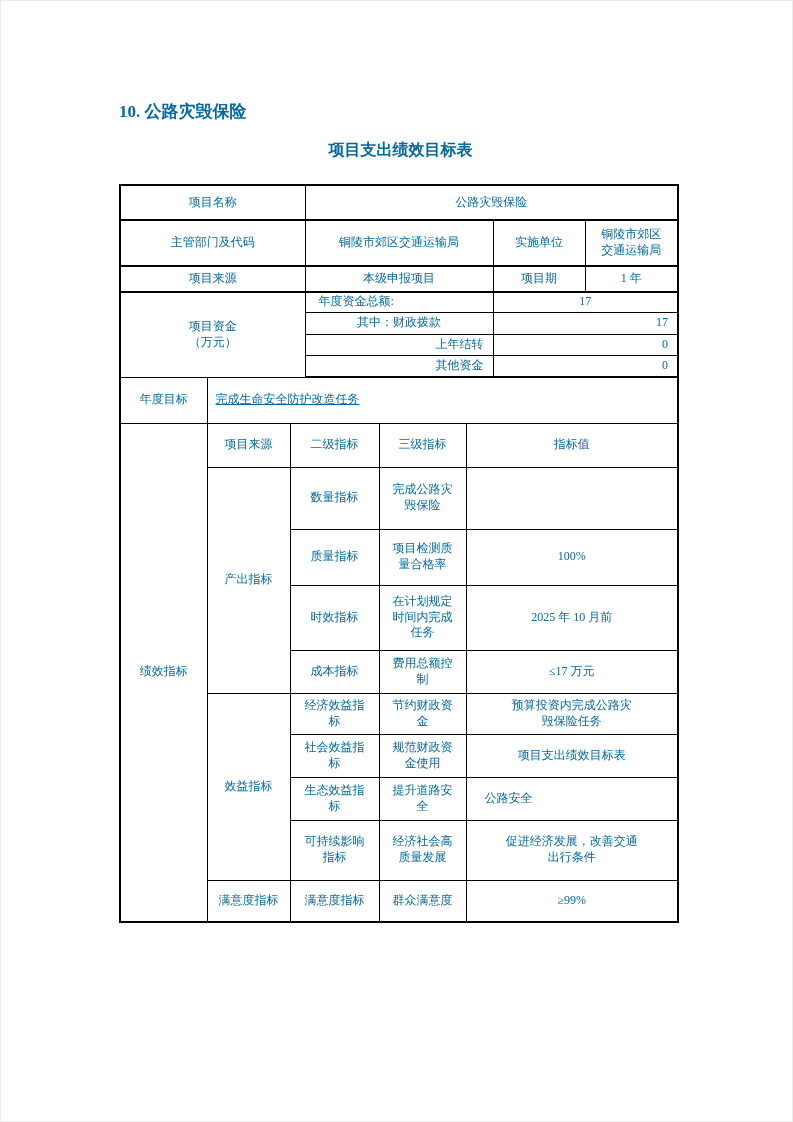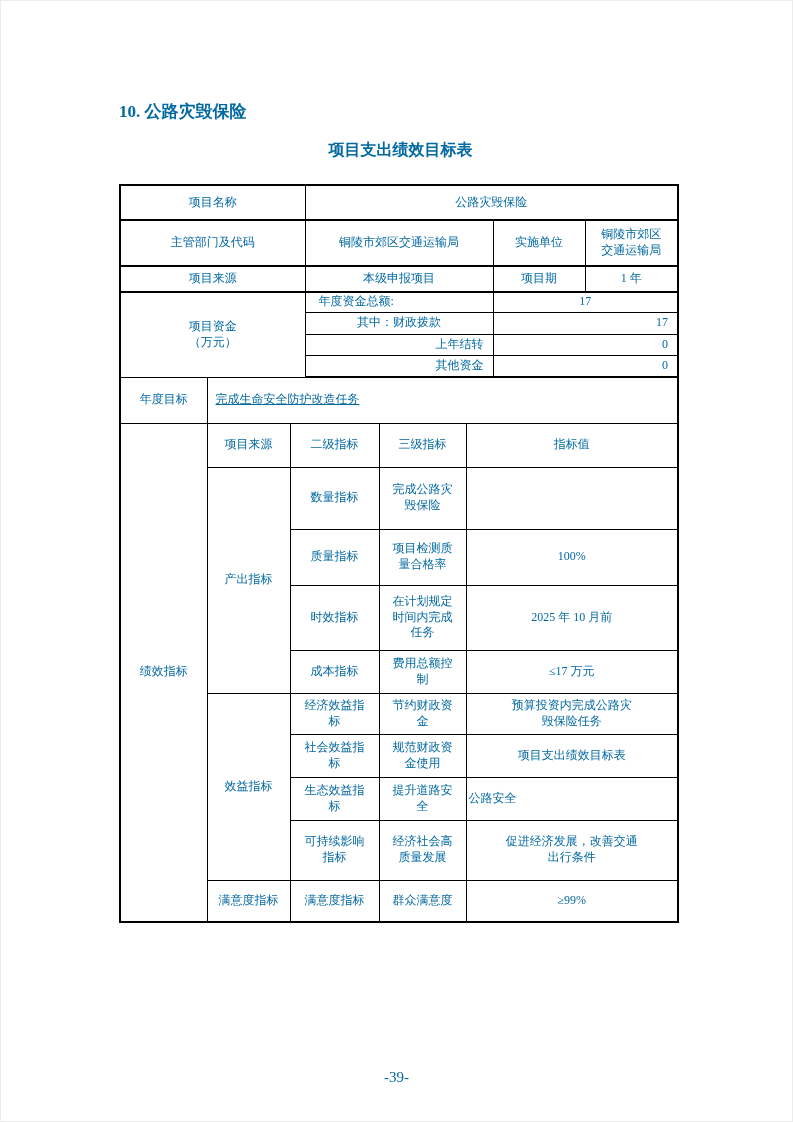--- a/index.html
+++ b/index.html
@@ -16,21 +16,21 @@
     border-collapse:collapse;table-layout:fixed;
     font-size:12px;border:2px solid #000;
   }
   .tbl td{
     border:1px solid #000;text-align:center;vertical-align:middle;
     padding:1px 3px;line-height:1.32;
     white-space:pre-line;word-break:keep-all;overflow:hidden;
   }
   tr.thickb td{border-bottom-width:2px;}
   td.al{text-align:left;padding-left:13px;margin-left:20px;}
-  td.alp{text-align:left;padding-left:2px;}
+  td.alp{text-align:left;padding-left:18px;}
   td.ar{text-align:right;padding-right:9px;}
   td.goal{text-align:left;padding-left:8px;text-decoration:underline;}
   .pagenum{position:absolute;left:0;width:100%;top:1068px;text-align:center;font-size:15px;}
 </style>
 </head>
 <body>
 
 <div class="page">
 
   <div class="heading">10. 公路灾毁保险</div>
@@ -162,15 +162,14 @@
 
     <tr style="height:42px">
       <td>满意度指标</td>
       <td colspan="2">满意度指标</td>
       <td>群众满意度</td>
       <td colspan="3">≥99%</td>
     </tr>
   </tbody>
     </table>
 
-  <div class="pagenum">-39-</div>
 
 </div>
 
 </body></html>

